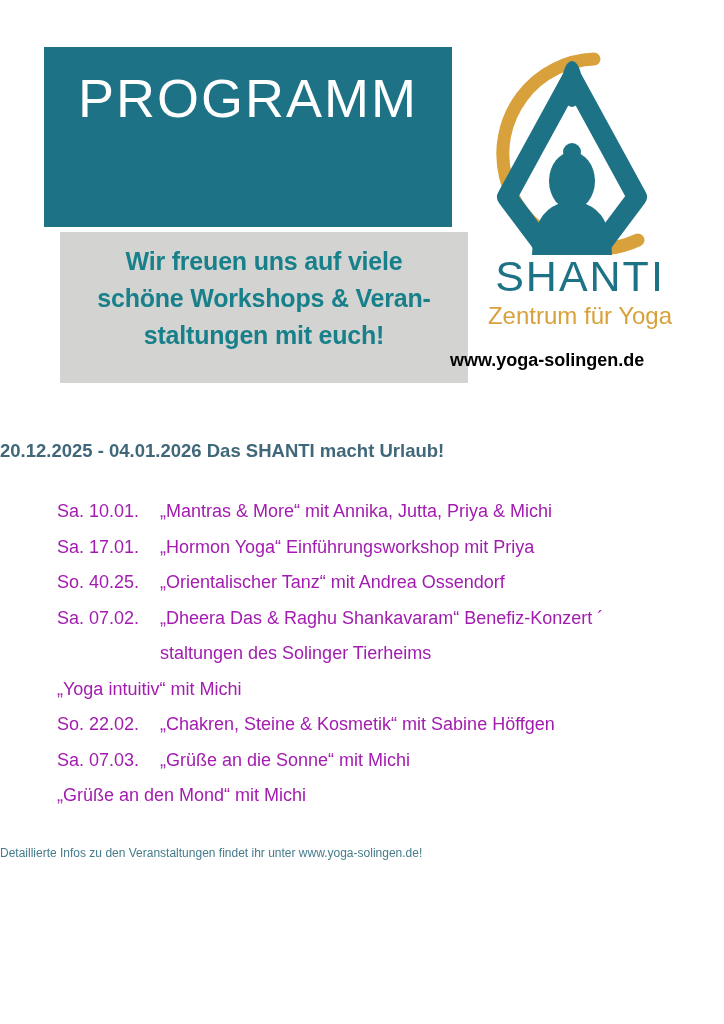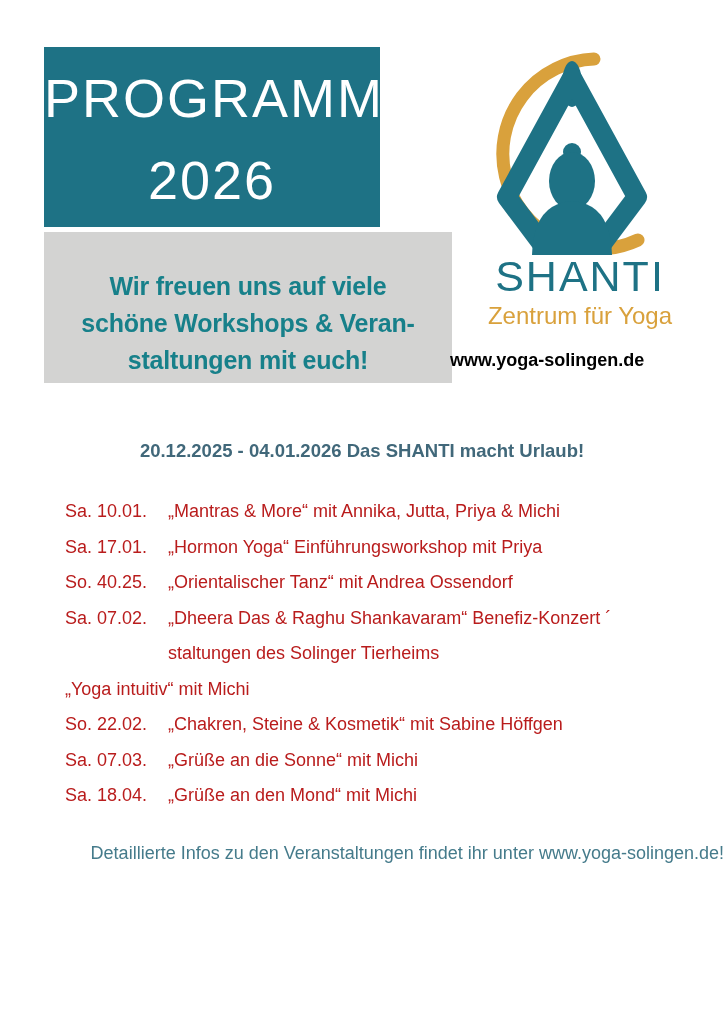--- a/index.html
+++ b/index.html
@@ -7,41 +7,41 @@
   body {
     position: relative;
     background: #ffffff;
     font-family: "Liberation Sans", sans-serif;
     overflow: hidden;
   }
 
   .title-box {
     position: absolute;
     left: 44px; top: 47px;
-    width: 336px; height: 180px;
+    width: 408px; height: 180px;
     background: #1E7285;
     color: #ffffff;
     text-align: center;
     padding-top: 10px;
   }
   .title-line {
     font-size: 54px;
     line-height: 82px;
     font-weight: 400;
     letter-spacing: 2px;
   }
 
   .welcome-box {
     position: absolute;
-    left: 44px; top: 232px;
+    left: 60px; top: 232px;
     width: 408px; height: 151px;
     background: #D3D3D2;
     color: #17808A;
     text-align: center;
-    padding-top: 36px;
+    padding-top: 11px;
   }
   .welcome-line {
     font-size: 25px;
     font-weight: 700;
     line-height: 37px;
     letter-spacing: -0.2px;
   }
 
   .logo-svg {
     position: absolute;
@@ -72,63 +72,61 @@
     width: 260px;
     font-size: 18px;
     font-weight: 700;
     color: #000000;
   }
 
   .vacation-notice {
     position: absolute;
     left: 0; top: 440px;
     width: 724px;
-    text-align: center;
+    text-align: left;
     font-size: 18.5px;
     font-weight: 700;
     color: #41687A;
   }
 
   .events {
     position: absolute;
     left: 57px; top: 494px;
     width: 620px;
-    color: #b91c1c;
+    color: #a21caf;
     font-size: 18px;
-    margin-left: 8px;
   }
   .event-row {
     display: flex;
     align-items: flex-start;
   }
   .event-date {
     flex: 0 0 103px;
     line-height: 35.5px;
   }
   .event-desc {
     flex: 1;
     line-height: 35.5px;
   }
 
   .footer {
     position: absolute;
     left: 0; top: 836px;
     width: 724px;
-    text-align: right;
+    text-align: left;
     color: #457B8B;
-    font-size: 18px;
+    font-size: 12px;
     line-height: 35.5px;
   }
 </style>
 </head>
 <body>
 
 <div class="title-box">
   <div class="title-line">PROGRAMM</div>
-  <div class="title-line">2026</div>
 </div>
 
 <div class="welcome-box">
   <div class="welcome-line">Wir freuen uns auf viele</div>
   <div class="welcome-line">schöne Workshops &amp; Veran-</div>
   <div class="welcome-line">staltungen mit euch!</div>
 </div>
 
 <svg class="logo-svg" width="225" height="205" viewBox="0 0 225 205" xmlns="http://www.w3.org/2000/svg">
 
@@ -176,20 +174,19 @@
   </div>
   <div class="event-row">
     <div class="event-date">So. 22.02.</div>
     <div class="event-desc">„Chakren, Steine &amp; Kosmetik“ mit Sabine Höffgen</div>
   </div>
   <div class="event-row">
     <div class="event-date">Sa. 07.03.</div>
     <div class="event-desc">„Grüße an die Sonne“ mit Michi</div>
   </div>
   <div class="event-row">
-    <div class="event-date">Sa. 18.04.</div>
     <div class="event-desc">„Grüße an den Mond“ mit Michi</div>
   </div>
 </div>
 
 <div class="footer">
   <div>Detaillierte Infos zu den Veranstaltungen findet ihr unter www.yoga-solingen.de!</div>
 </div>
 
 </body></html>

